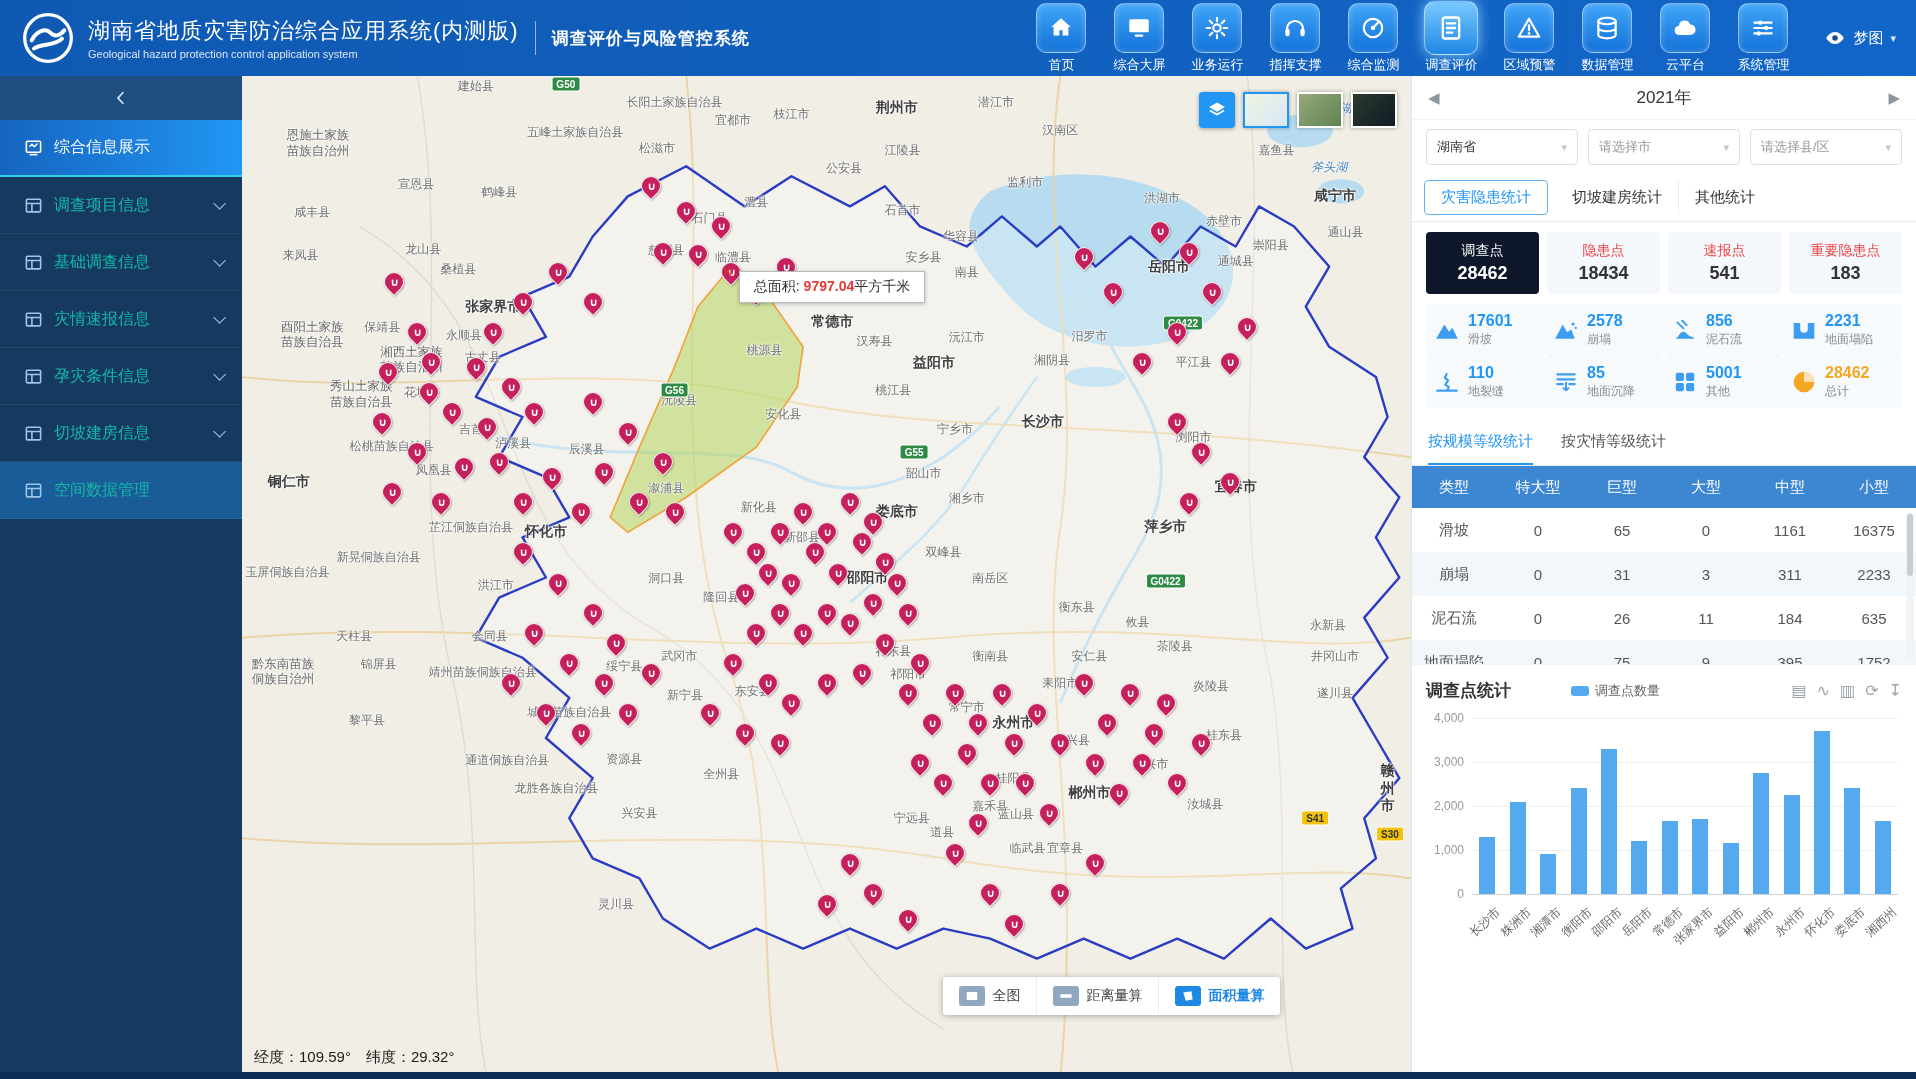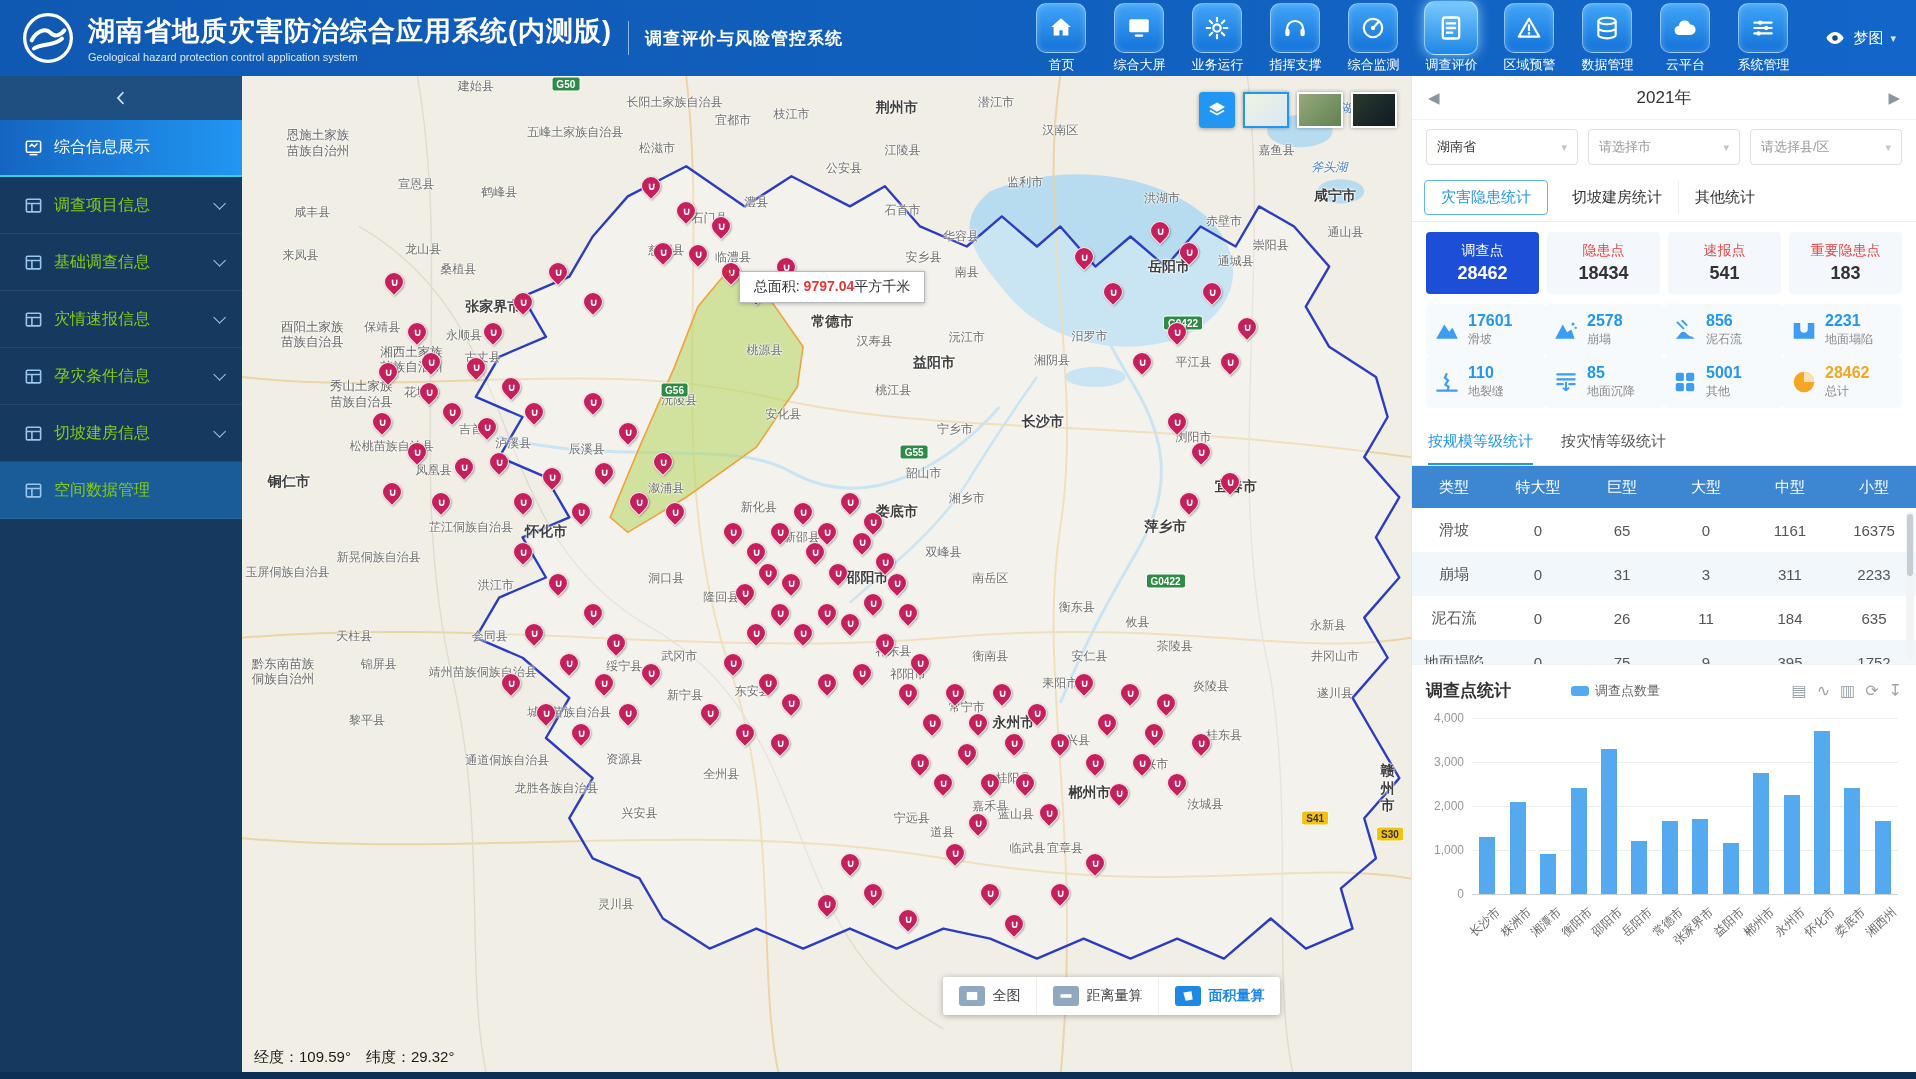--- a/index.html
+++ b/index.html
@@ -6,21 +6,21 @@
   html,body{width:1916px;height:1079px;overflow:hidden;background:#fff;
     font-family:"Liberation Sans","DejaVu Sans",sans-serif}
   .app{width:1916px;height:1079px;display:flex;flex-direction:column;position:relative}
 
   
   .header{height:76px;background:linear-gradient(90deg,#0f59b2,#1266c9);display:flex;align-items:center;
     padding:0 20px;color:#fff;flex:0 0 auto;position:relative;z-index:30}
   .logo{width:56px;height:56px;margin-right:12px;flex:0 0 auto}
   .logo svg{width:100%;height:100%}
   .title-block{display:flex;flex-direction:column;justify-content:center}
-  .app-title{font-size:27px;font-weight:bold;letter-spacing:1px}
+  .app-title{font-size:22px;font-weight:normal;letter-spacing:1px}
   .app-subtitle{font-size:11px;color:rgba(255,255,255,.85);margin-top:2px}
   .hdr-divider{width:1px;height:34px;background:rgba(255,255,255,.55);margin:0 16px}
   .system-name{font-size:17px;font-weight:bold;letter-spacing:1px}
   .topnav{margin-left:auto;display:flex;gap:8px;margin-right:26px}
   .nav-item{width:70px;display:flex;flex-direction:column;align-items:center;gap:3px;cursor:pointer}
   .nav-ico{width:50px;height:50px;border-radius:10px;background:linear-gradient(180deg,#41a5f8,#1272d8);
     border:1px solid rgba(255,255,255,.45);display:flex;align-items:center;justify-content:center;
     box-shadow:inset 0 0 6px rgba(255,255,255,.25)}
   .nav-ico svg{width:26px;height:26px;color:#fff}
   .nav-label{font-size:13px;color:#fff;white-space:nowrap}
@@ -30,21 +30,21 @@
   .user-box svg{width:22px;height:22px;color:#fff}
   .caret{font-size:11px;color:rgba(255,255,255,.85)}
 
   
   .body-row{flex:1;display:flex;min-height:0}
 
   
   .sidebar{width:242px;background:#16395f;flex:0 0 auto;display:flex;flex-direction:column}
   .collapse-bar{height:44px;background:#1f4f80;display:flex;align-items:center;justify-content:center;cursor:pointer}
   .collapse-bar svg{width:18px;height:18px;color:#cfe4fa}
-  .side-item{height:57px;display:flex;align-items:center;padding:0 20px 0 24px;gap:11px;color:#84cc16;
+  .side-item{height:57px;display:flex;align-items:center;padding:0 20px 0 24px;gap:11px;color:#14b8a6;
     font-size:16px;cursor:pointer;border-bottom:1px solid rgba(255,255,255,.07)}
   .side-item .s-ico{display:flex}
   .side-item svg{width:19px;height:19px;color:#9cc6ee}
   .chev{margin-left:auto;width:9px;height:9px;border-right:1.6px solid #9cc6ee;
     border-bottom:1.6px solid #9cc6ee;transform:rotate(45deg) translateY(-3px)}
   .side-item.active{background:linear-gradient(90deg,#1565c0,#2196f3);color:#fff;border-bottom:2px solid #35d0e8}
   .side-item.active svg{color:#fff}
   .side-item.hl{background:rgba(33,150,243,.38)}
 
   
@@ -102,21 +102,21 @@
   .sarrow{margin-left:auto;color:#c0c4cc;font-size:11px}
   .tabs{height:48px;display:flex;align-items:center;padding:0 12px;border-bottom:1px solid #e8ecf0}
   .tab{padding:7px 16px;font-size:15px;color:#333;cursor:pointer;border-right:1px solid #eee}
   .tab.active{color:#2196f3;border:1px solid #64b5f6;border-radius:4px;margin-right:8px}
   .tab:last-child{border-right:none}
   .stat-cards{display:grid;grid-template-columns:repeat(4,1fr);gap:8px;padding:10px 14px 8px}
   .card{background:#f4f8fc;border-radius:4px;height:62px;display:flex;flex-direction:column;align-items:center;
     justify-content:center;cursor:pointer}
   .card .clabel{font-size:14px;color:#ef4444}
   .card .cvalue{font-size:18px;font-weight:bold;color:#333;margin-top:3px}
-  .card.active{background:#1d4ed8}
+  .card.active{background:#0f172a}
   .card.active .clabel,.card.active .cvalue{color:#fff}
   .icon-stats{display:grid;grid-template-columns:repeat(4,1fr);padding:2px 14px 12px}
   .istat{background:#f7fafd;border-radius:4px;height:52px;display:flex;align-items:center;gap:8px;padding:0 8px}
   .istat svg{width:26px;height:26px;color:#3d9df3;flex:0 0 auto}
   .istat .col{display:flex;flex-direction:column}
   .istat .ival{font-size:16px;font-weight:bold;color:#2196f3;line-height:1.1}
   .istat .ilabel{font-size:12px;color:#888;margin-top:2px;white-space:nowrap}
   .istat.orange svg{color:#f5a623}
   .istat.orange .ival{color:#f5a623}
   .level-tabs{height:46px;display:flex;align-items:center;gap:28px;padding:0 16px;border-bottom:1px solid #e8ecf0}

